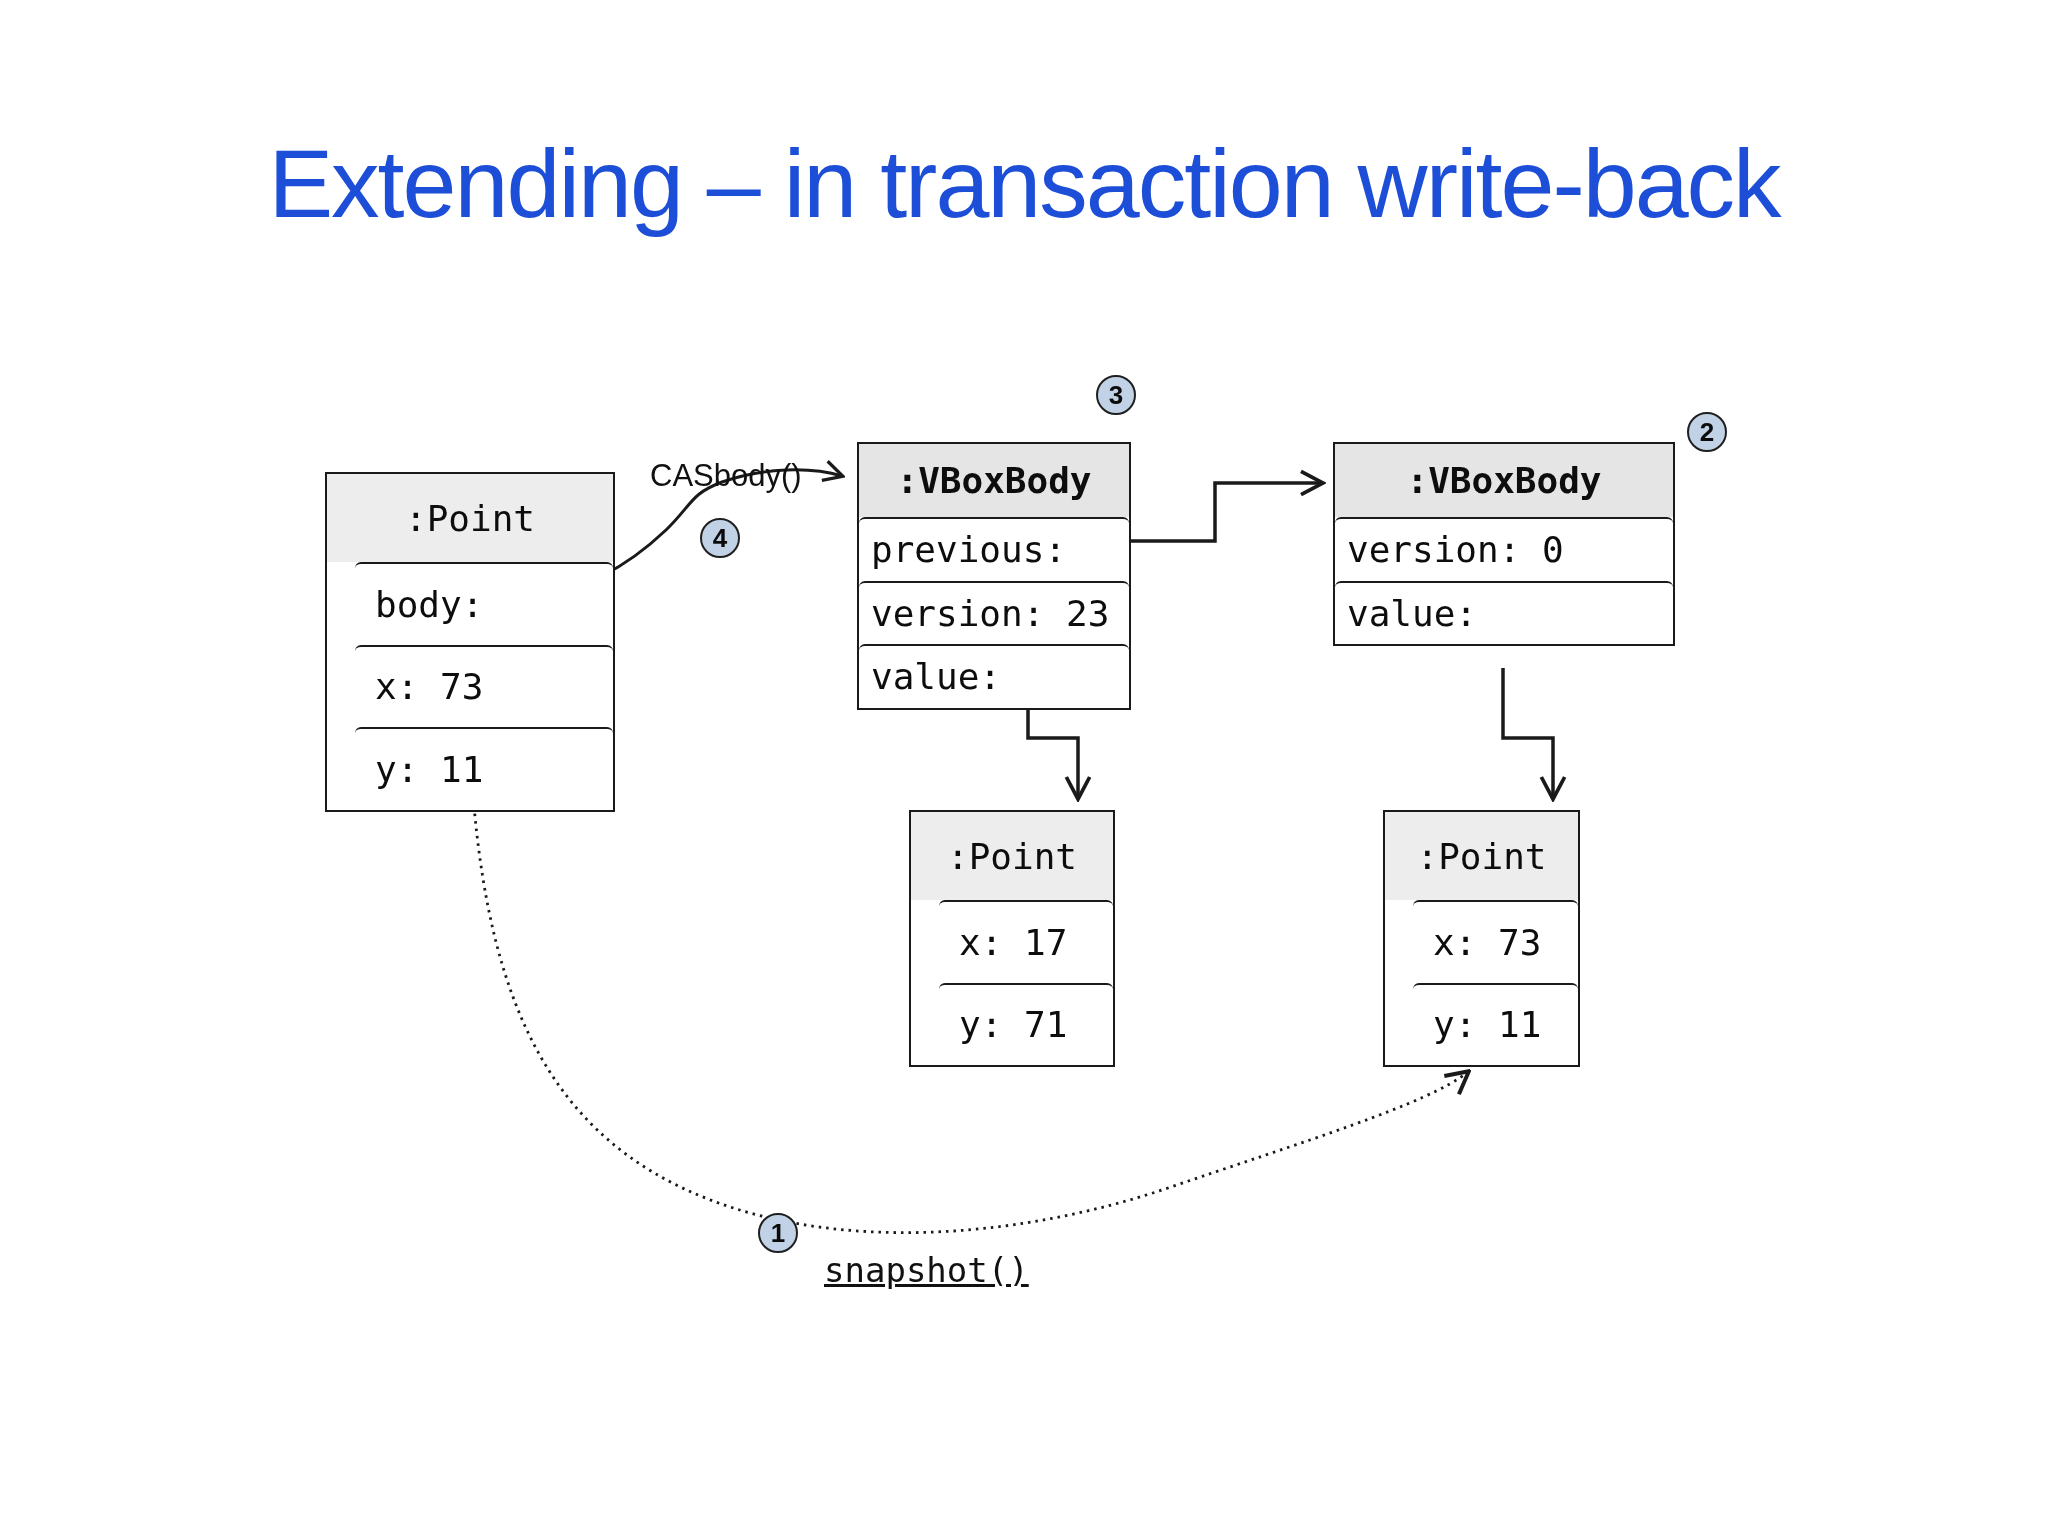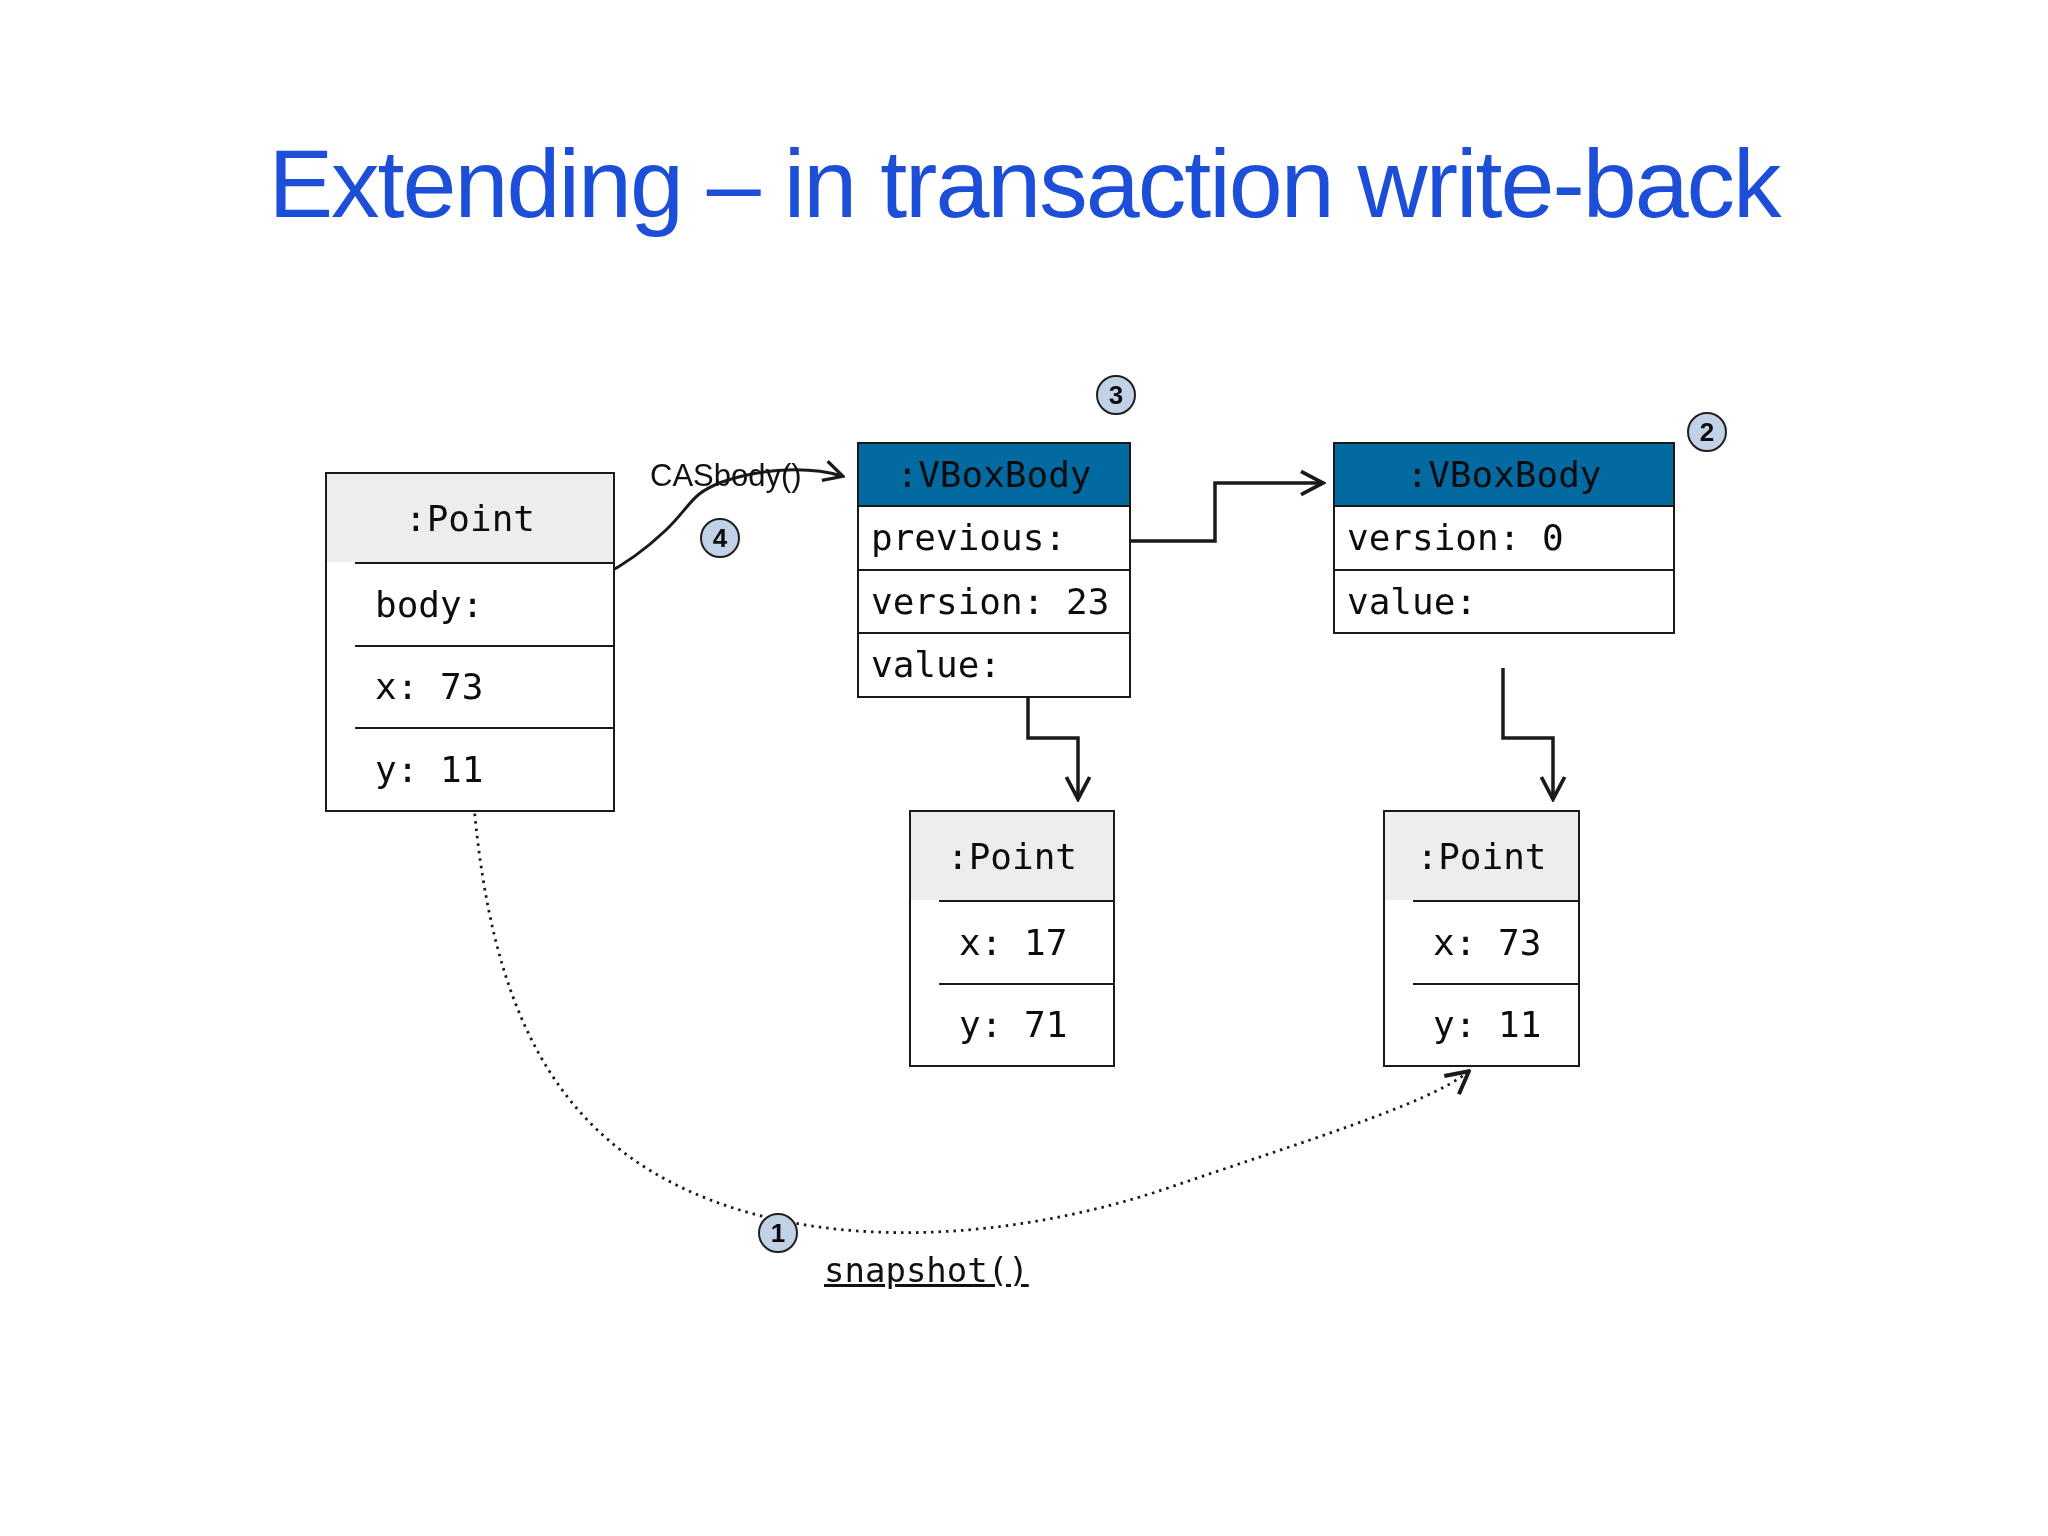--- a/index.html
+++ b/index.html
@@ -33,24 +33,25 @@
   .obj .hdr{
     display:flex;align-items:center;justify-content:center;
     box-sizing:border-box;
     white-space:nowrap;
   }
   .obj .row{
     display:flex;align-items:center;
     border-top:2.5px solid #1a1a1a;
     box-sizing:border-box;
     white-space:nowrap;
+    border-radius:6px;
   }
   .pointbox .hdr{background:#ededed;height:88px;}
   .pointbox .row{height:82.5px;padding-left:20px;background:#ffffff;margin-left:28px;}
-  .vboxbox .hdr{background:#0369a1;height:61px;}
+  .vboxbox .hdr{background:#e5e5e5;height:73px;font-weight:bold;}
   .vboxbox .row{height:63.5px;padding-left:12px;background:#ffffff;}
 
   
   .badge{
     position:absolute;
     width:40px;height:40px;
     border-radius:50%;
     background:#c1d2e7;
     border:2.5px solid #1f1f1f;
     box-sizing:border-box;

